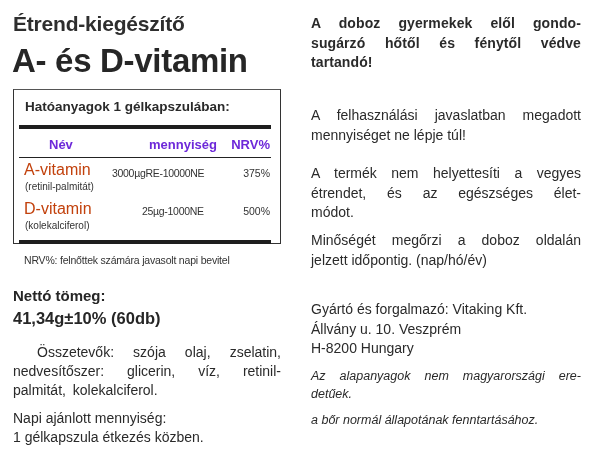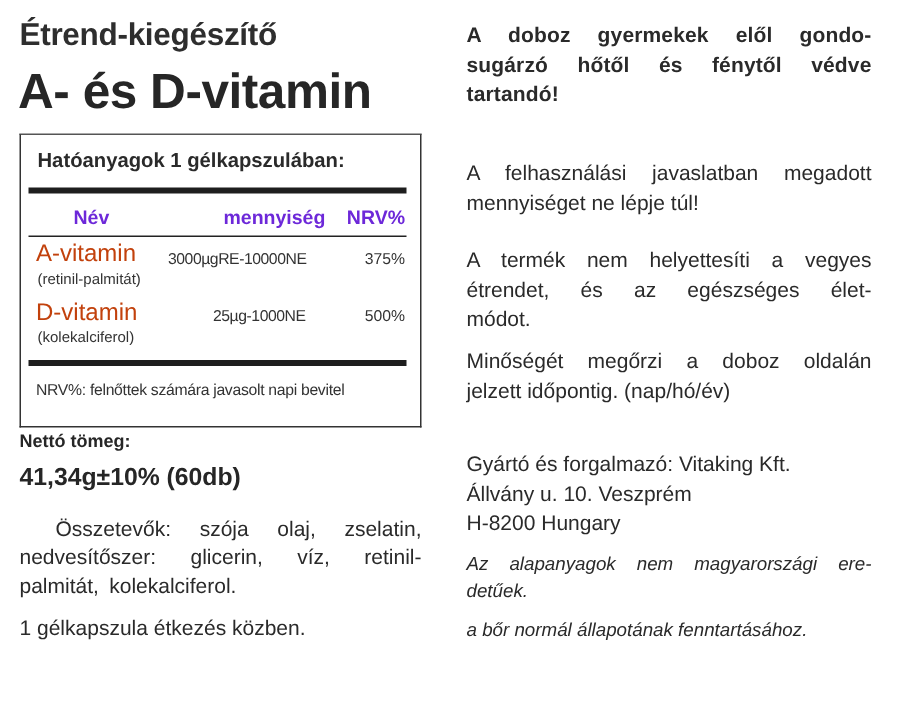--- a/index.html
+++ b/index.html
@@ -2,32 +2,32 @@
 <html><head>
   <meta charset="utf-8">
   <style>
     * { margin: 0; padding: 0; box-sizing: border-box; }
     html, body { width: 600px; height: 474px; background: #ffffff; overflow: hidden; }
     body { position: relative; font-family: "Liberation Sans", sans-serif; color: #2a2a2a; }
 
     .supertitle { position: absolute; left: 13px; top: 12px; font-size: 21px; font-weight: bold; color: #2e2e2e; letter-spacing: -0.2px; }
     .title { position: absolute; left: 12px; top: 42px; font-size: 33px; font-weight: bold; color: #262626; letter-spacing: -0.3px; }
 
-    .box { position: absolute; left: 13px; top: 89px; width: 268px; height: 196px; border: 1px solid #333; border-top: 1px solid #555; }
+    .box { position: absolute; left: 13px; top: 89px; width: 268px; height: 155px; border: 1px solid #333; border-top: 1px solid #555; }
     .box-heading { position: absolute; left: 11px; top: 9px; font-size: 13.5px; font-weight: bold; color: #2a2a2a; }
     .thick-rule { position: absolute; left: 5px; width: 252px; height: 4px; background: #1e1e1e; }
     .thin-rule { position: absolute; left: 5px; width: 252px; height: 1px; background: #222; }
     .col-head { position: absolute; top: 47px; font-size: 13px; font-weight: bold; color: #6d28d9; padding-left: 25px; }
     .vit-name { position: absolute; left: 10px; font-size: 16px; color: #c2410c; }
     .vit-sub { position: absolute; left: 11px; font-size: 10px; color: #333; }
     .vit-amt { position: absolute; font-size: 10.5px; color: #333; letter-spacing: -0.3px; }
     .vit-nrv { position: absolute; right: 10px; font-size: 10.5px; color: #333; }
     .footnote { position: absolute; left: 10px; top: 164px; font-size: 10.5px; color: #333; letter-spacing: -0.2px; }
 
-    .net-label { position: absolute; left: 13px; top: 287px; font-size: 12px; font-weight: bold; color: #262626; }
+    .net-label { position: absolute; left: 13px; top: 287px; font-size: 15px; font-weight: bold; color: #262626; }
     .net-value { position: absolute; left: 13px; top: 309px; font-size: 16.5px; font-weight: bold; color: #262626; }
 
     .ingredients { position: absolute; left: 13px; top: 343px; width: 268px; font-size: 14px; line-height: 19px; color: #2a2a2a; text-align: justify; text-align-last: left; word-spacing: 3px; }
     .ingredients b { font-weight: normal; margin-left: 24px; }
 
     .dosage { position: absolute; left: 13px; top: 409px; font-size: 14px; line-height: 19px; color: #2a2a2a; }
 
     .rp { position: absolute; left: 311px; width: 270px; font-size: 14px; line-height: 19.5px; color: #2a2a2a; text-align: justify; }
     .rp.bold { font-weight: bold; letter-spacing: 0.1px; }
     .rp.italic { font-style: italic; font-size: 12.5px; line-height: 18px; }
@@ -65,20 +65,21 @@
 <div class="net-label">Nettó tömeg:</div>
 <div class="net-value">41,34g±10% (60db)</div>
 
 <div class="ingredients">
   <span class="line"><b>Összetevők</b><span>: szója olaj, zselatin,</span></span>
   <span class="line">nedvesítőszer: glicerin, víz, retinil-</span>
   <span class="line last">palmitát, kolekalciferol.</span>
 </div>
 
 <div class="dosage">
+  <div>Napi ajánlott mennyiség:</div>
   <div>1 gélkapszula étkezés közben.</div>
 </div>
 
 <div class="rp bold" style="top:14px;">
   <span class="line">A doboz gyermekek elől gondo-</span>
   <span class="line">sugárzó hőtől és fénytől védve</span>
   <span class="line last">tartandó!</span>
 </div>
 
 <div class="rp" style="top:106px;">

